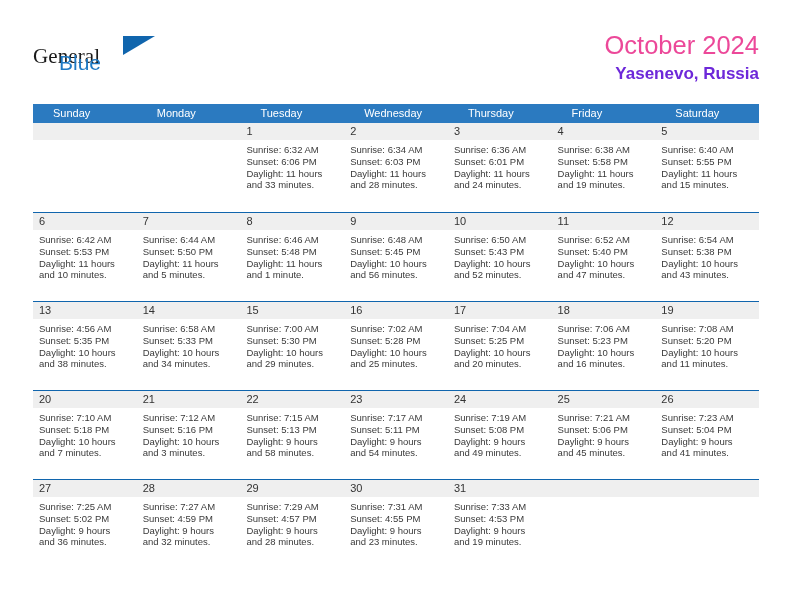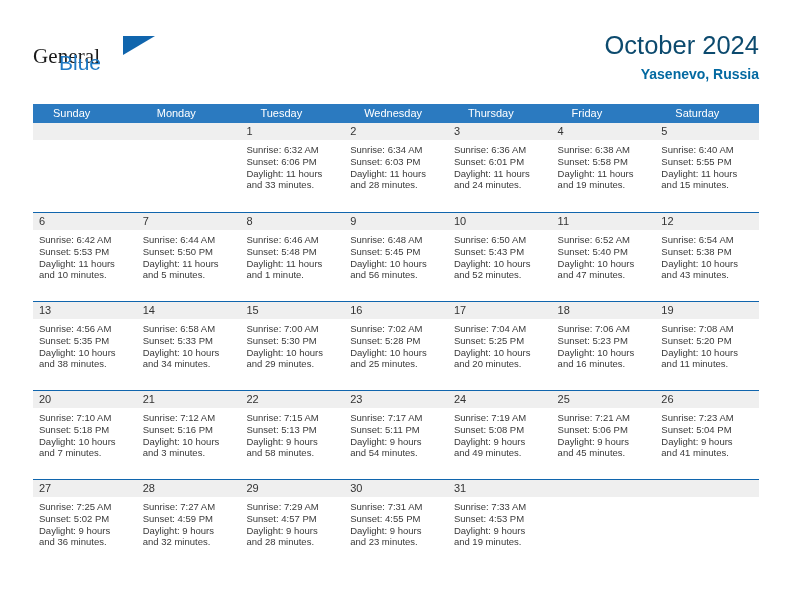--- a/index.html
+++ b/index.html
@@ -67,28 +67,28 @@
   }
 
   .title-block {
     position: absolute;
     right: 0;
     top: 0;
     text-align: right;
   }
   .cal-title {
     font-size: 25.5px;
-    color: #0c4a6e;
+    color: #ec4899;
     line-height: 30px;
     white-space: nowrap;
   }
   .cal-subtitle {
-    font-size: 14px;
+    font-size: 17px;
     font-weight: bold;
-    color: #0369a1;
+    color: #6d28d9;
     line-height: 18px;
     margin-top: 5px;
     white-space: nowrap;
   }
 
   
   .calendar {
     position: absolute;
     left: 33px;
     top: 104px;

